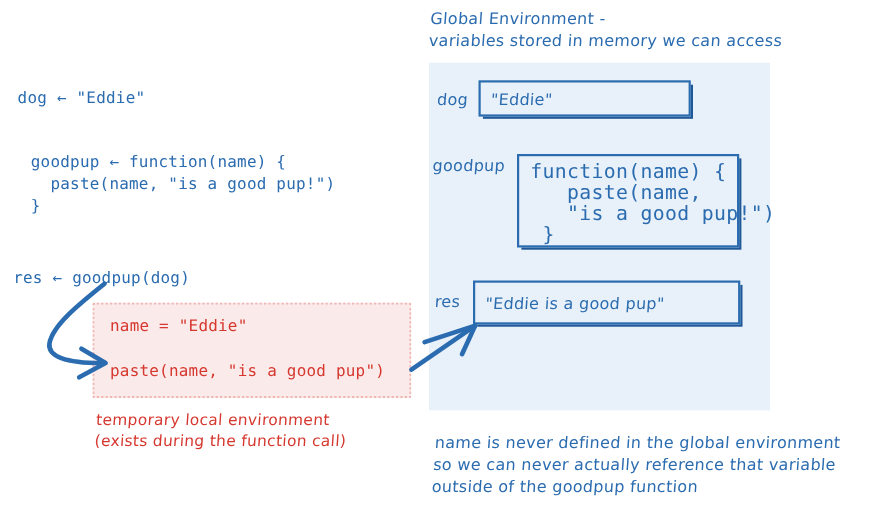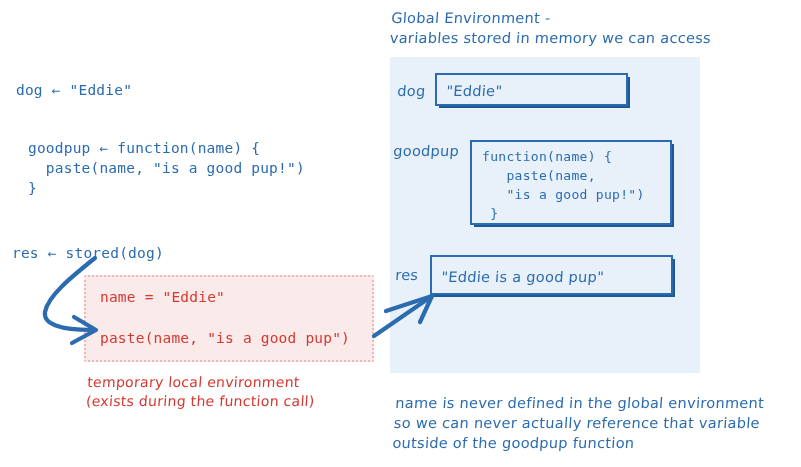--- a/index.html
+++ b/index.html
@@ -99,21 +99,21 @@
   #box-dog {
     left: 435px; top: 73px; width: 193px; height: 33px;
   }
   #box-goodpup {
     left: 470px; top: 140px; width: 202px; height: 85px;
   }
   #box-res {
     left: 430px; top: 255px; width: 243px; height: 40px;
   }
   #val-dog     { left: 447px; top: 81px; }
-  #val-goodpup { left: 482px; top: 147px; font-family: "DejaVu Sans Mono", monospace; transform: none; font-size: 13px; line-height: 19px; }
+  #val-goodpup { left: 482px; top: 147px; font-family: "DejaVu Sans Mono", monospace; transform: none; font-size: 18px; line-height: 19px; }
   #val-res     { left: 442px; top: 267px; }
 
   #global-caption { left: 396px; top: 393px; }
 
   svg.overlay {
     position: absolute;
     left: 0;
     top: 0;
     width: 801px;
     height: 467px;
@@ -124,21 +124,21 @@
 <body>
 
 <div id="canvas">
 
   <div class="abs code" id="src-dog">dog ← "Eddie"</div>
 
   <div class="abs code" id="src-goodpup">goodpup ← function(name) {
   paste(name, "is a good pup!")
 }</div>
 
-  <div class="abs code" id="src-res">res ← stored(dog)</div>
+  <div class="abs code" id="src-res">res ← goodpup(dog)</div>
 
   <div class="abs" id="local-env-box"></div>
 
   <div class="abs code-red" id="local-line-1">name = "Eddie"</div>
 
   <div class="abs code-red" id="local-line-2">paste(name, "is a good pup")</div>
 
   <div class="abs hand-red" id="local-caption">temporary local environment
 (exists during the function call)</div>
 

